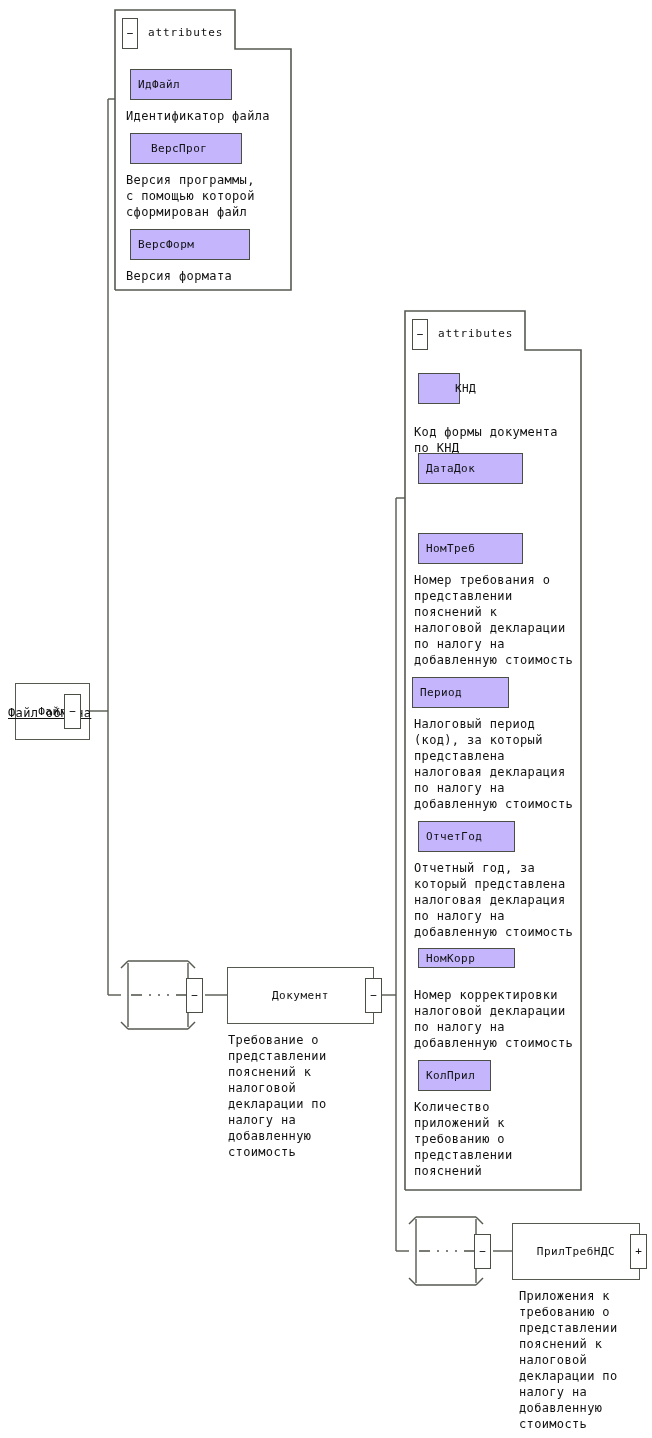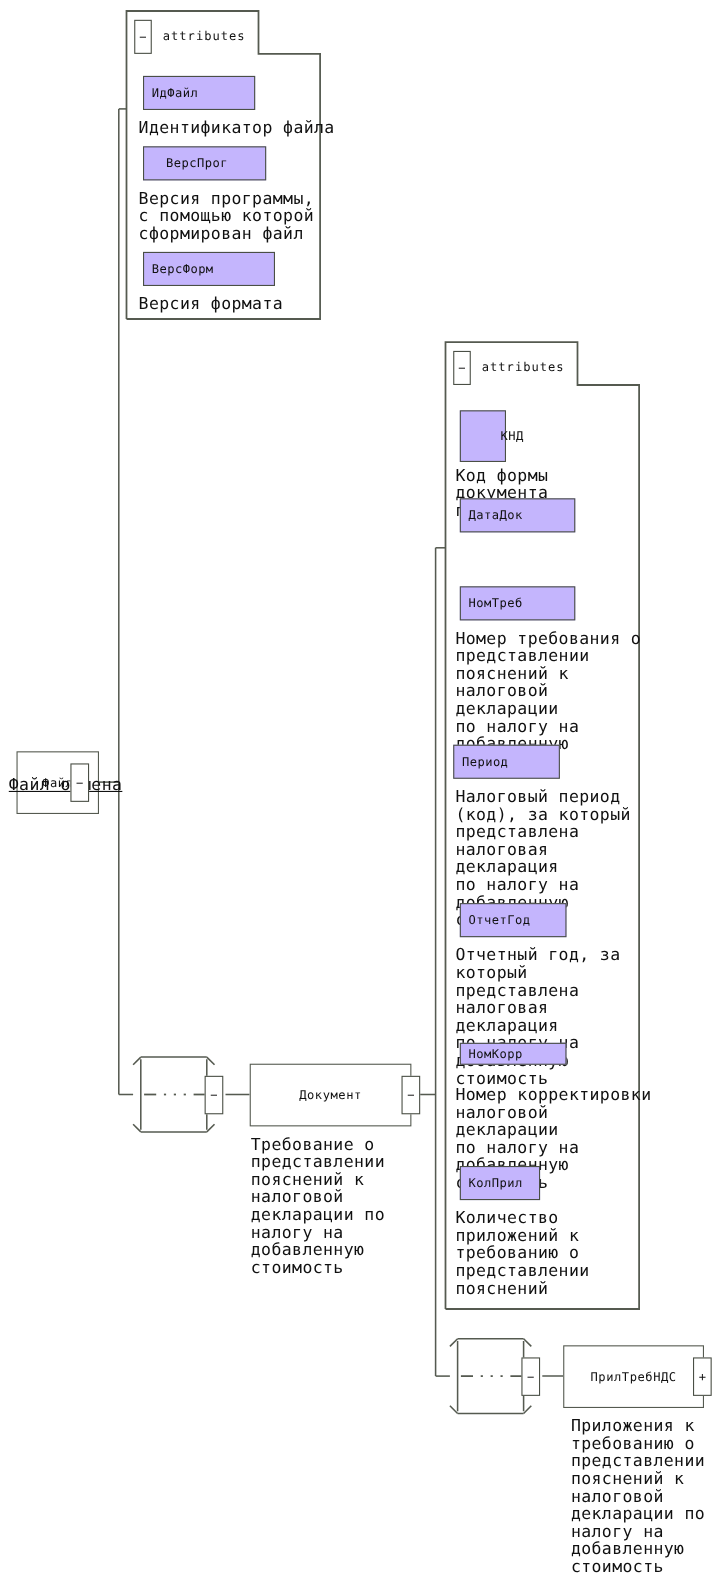--- a/index.html
+++ b/index.html
@@ -67,21 +67,21 @@
     justify-content: center;
     font-size: 11px;
     line-height: 1;
     color: #111;
     z-index: 6;
   }
 
   
   .desc {
     position: absolute;
-    font-size: 15px;
+    font-size: 12px;
     line-height: 16px;
     letter-spacing: 0.35px;
     color: #111;
     white-space: pre-line;
   }
 
   
   .attrs-head {
     position: absolute;
     font-size: 11px;
@@ -213,21 +213,21 @@
 
   <div class="toggle" style="left:186px; top:978px; width:17px; height:35px;">
     <span>−</span>
   </div>
 
   <div class="toggle" style="left:412px; top:319px; width:16px; height:31px;">
     <span>−</span>
   </div>
   <div class="attrs-head" style="left:438px; top:327px;">attributes</div>
 
-  <div class="attr-box" style="left:418px; top:373px; width:42px; height:47px;padding-left:36px;">
+  <div class="attr-box" style="left:418px; top:373px; width:42px; height:31px;padding-left:36px;">
     <span class="attr-label">КНД</span>
   </div>
   <div class="desc" style="left:414px; top:412px; width:172px;margin-top:12px;">Код формы документа
 по КНД</div>
 
   <div class="attr-box" style="left:418px; top:453px; width:105px; height:31px;">
     <span class="attr-label">ДатаДок</span>
   </div>
 
   <div class="attr-box" style="left:418px; top:533px; width:105px; height:31px;">

